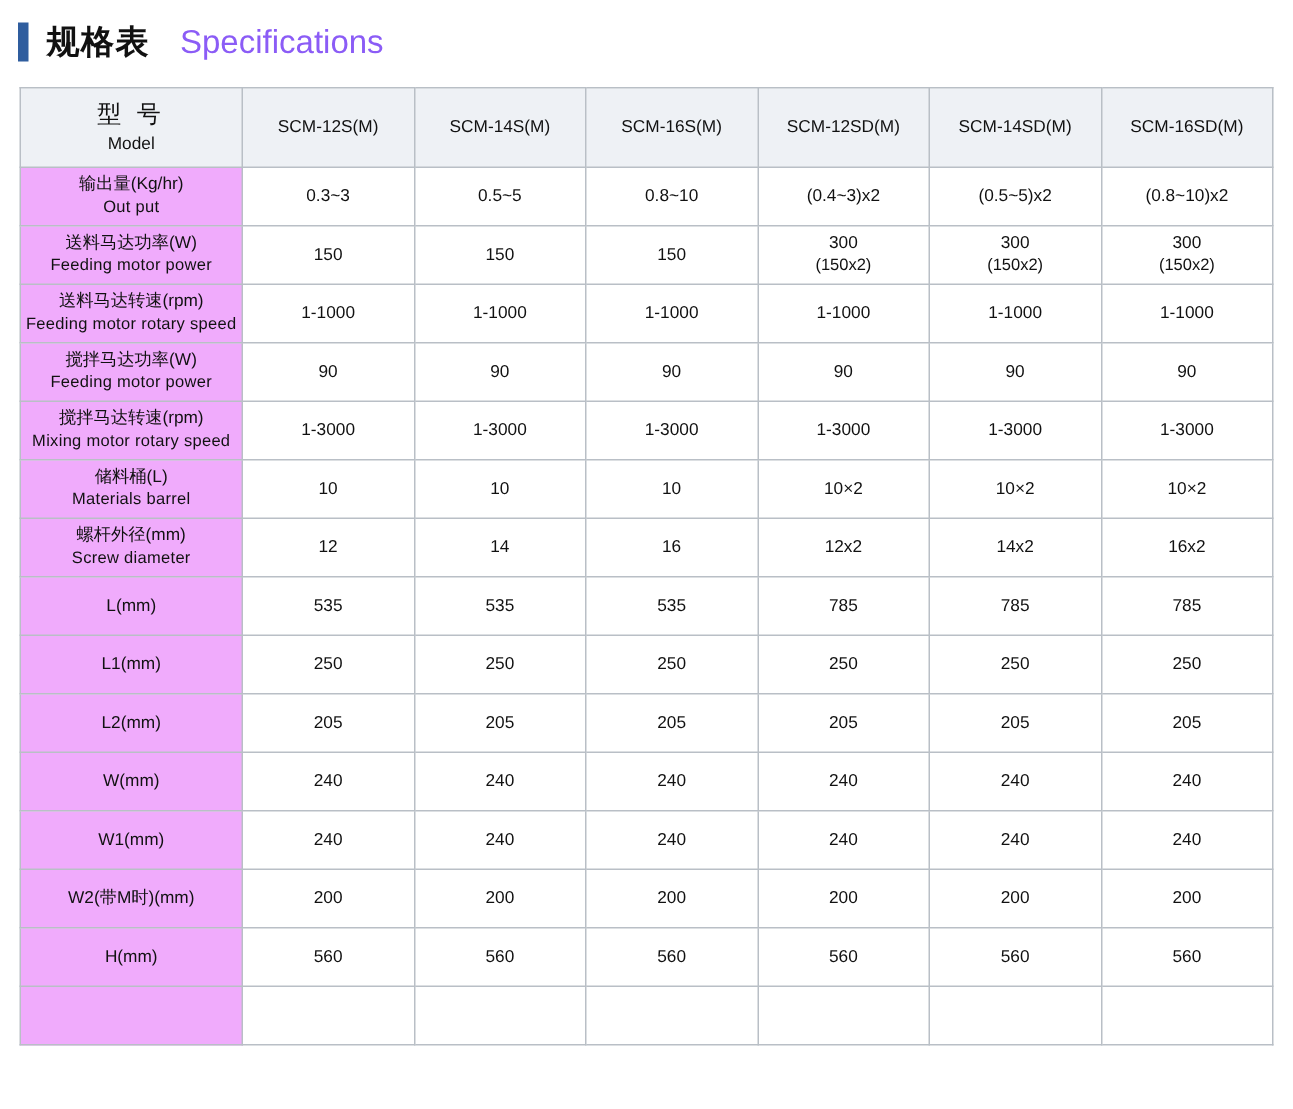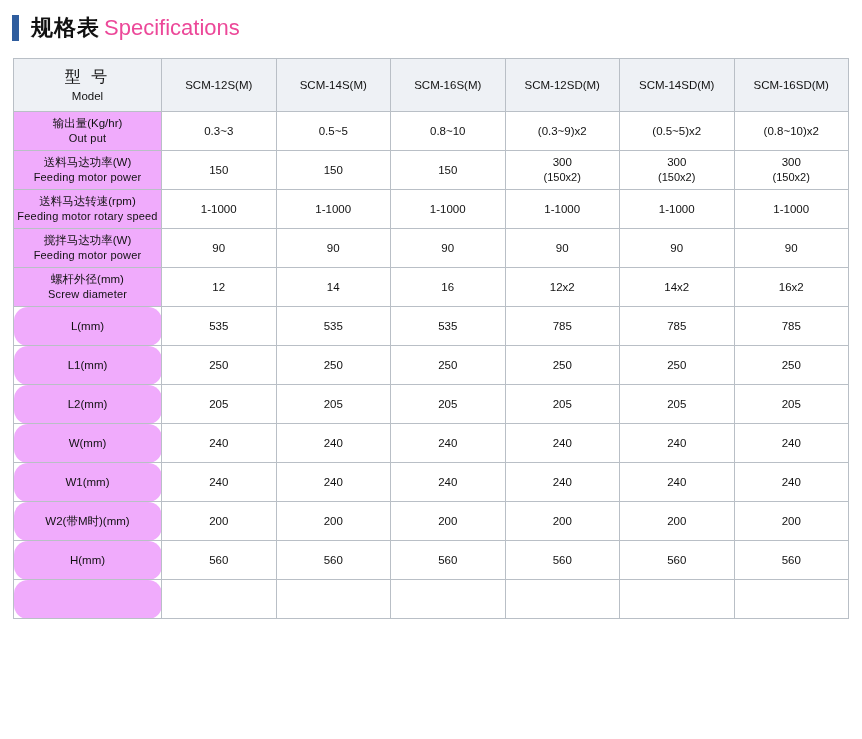--- a/index.html
+++ b/index.html
@@ -33,27 +33,27 @@
     height: 26px;
     background: #2f5d9e;
     margin-right: 12px;
     flex: 0 0 auto;
   }
   .title-cn {
     font-size: 22px;
     font-weight: bold;
     letter-spacing: 1px;
     color: #111;
-    margin-right: 4px;
+    margin-right: 20px;
     white-space: nowrap;
   }
   .title-en {
     font-size: 22px;
     font-weight: normal;
-    color: #ec4899;
+    color: #8b5cf6;
     white-space: nowrap;
   }
   
   .table-wrap {
     margin: 0 13px 0 13px;
   }
   table.spec {
     border-collapse: collapse;
     width: 836px;
     table-layout: fixed;
@@ -82,21 +82,20 @@
   tbody tr { height: 39px; }
   td.label {
     background: #f0abfc;
     line-height: 1.45;
     padding: 3px 4px;
   }
   td.label .cn { display: block; font-size: 11.5px; }
   td.label .en { display: block; font-size: 11px; letter-spacing: 0.2px; }
   td.label.single {
     font-size: 11.5px;
-    border-radius: 14px;
   }
   td.value {
     background: #ffffff;
     font-size: 11.5px;
     line-height: 1.4;
   }
   td.value .l2 { display: block; font-size: 11px; }
   td.empty { background: #ffffff; }
 </style>
 </head>
@@ -137,21 +136,21 @@
       </thead>
       <tbody id="table-body">
           <tr>
             <td class="label">
               <span class="cn">输出量(Kg/hr)</span>
               <span class="en">Out put</span>
             </td>
             <td class="value"><span>0.3~3</span></td>
             <td class="value"><span>0.5~5</span></td>
             <td class="value"><span>0.8~10</span></td>
-            <td class="value"><span>(0.3~9)x2</span></td>
+            <td class="value"><span>(0.4~3)x2</span></td>
             <td class="value"><span>(0.5~5)x2</span></td>
             <td class="value"><span>(0.8~10)x2</span></td>
           </tr>
           <tr>
             <td class="label">
               <span class="cn">送料马达功率(W)</span>
               <span class="en">Feeding motor  power</span>
             </td>
             <td class="value"><span>150</span></td>
             <td class="value"><span>150</span></td>
@@ -176,20 +175,44 @@
             <td class="label">
               <span class="cn">搅拌马达功率(W)</span>
               <span class="en">Feeding motor power</span>
             </td>
             <td class="value"><span>90</span></td>
             <td class="value"><span>90</span></td>
             <td class="value"><span>90</span></td>
             <td class="value"><span>90</span></td>
             <td class="value"><span>90</span></td>
             <td class="value"><span>90</span></td>
+          </tr>
+          <tr>
+            <td class="label">
+              <span class="cn">搅拌马达转速(rpm)</span>
+              <span class="en">Mixing motor rotary speed</span>
+            </td>
+            <td class="value"><span>1-3000</span></td>
+            <td class="value"><span>1-3000</span></td>
+            <td class="value"><span>1-3000</span></td>
+            <td class="value"><span>1-3000</span></td>
+            <td class="value"><span>1-3000</span></td>
+            <td class="value"><span>1-3000</span></td>
+          </tr>
+          <tr>
+            <td class="label">
+              <span class="cn">储料桶(L)</span>
+              <span class="en">Materials  barrel</span>
+            </td>
+            <td class="value"><span>10</span></td>
+            <td class="value"><span>10</span></td>
+            <td class="value"><span>10</span></td>
+            <td class="value"><span>10×2</span></td>
+            <td class="value"><span>10×2</span></td>
+            <td class="value"><span>10×2</span></td>
           </tr>
           <tr>
             <td class="label">
               <span class="cn">螺杆外径(mm)</span>
               <span class="en">Screw diameter</span>
             </td>
             <td class="value"><span>12</span></td>
             <td class="value"><span>14</span></td>
             <td class="value"><span>16</span></td>
             <td class="value"><span>12x2</span></td>

